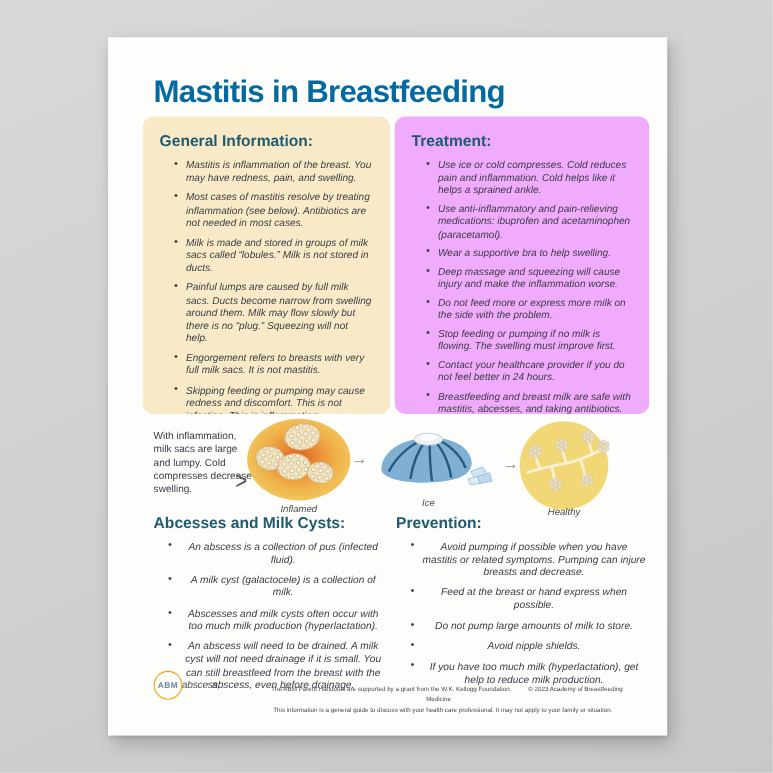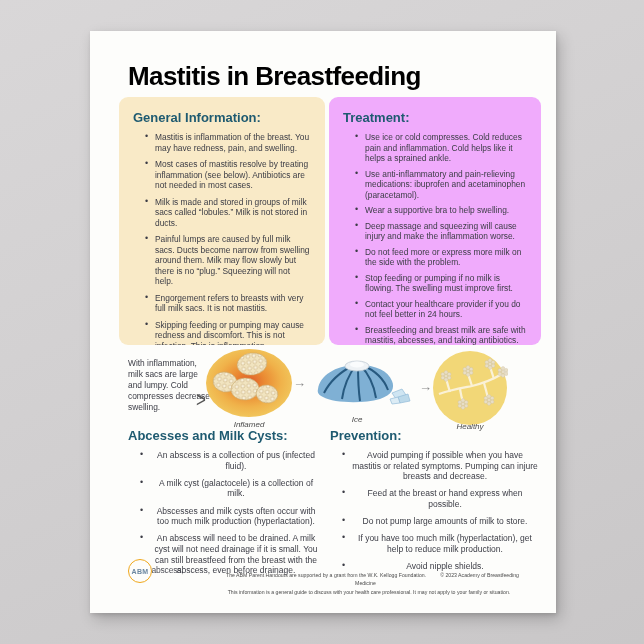--- a/index.html
+++ b/index.html
@@ -11,32 +11,32 @@
     -webkit-font-smoothing:antialiased;
   }
   .poster {
     position:absolute; left:90px; top:31px; width:466px; height:582px;
     background:#fdfdfb;
     box-shadow:4px 6px 14px rgba(0,0,0,.20), 1px 2px 4px rgba(0,0,0,.12);
   }
   .title {
     position:absolute; left:38px; top:30px;
     font-size:26px; font-weight:700; letter-spacing:-0.6px;
-    color:#000000;
+    color:#0369a1;
   }
   .card {
     position:absolute; top:66px; height:248px; border-radius:9px;
     padding:13px 15px 8px 14px; overflow:hidden;
   }
   .card.cream { left:29px;  width:206px; background:#f9eac7; }
   .card.blue  { left:239px; width:212px; background:#f0abfc; }
   .card h2, .sect h2 {
     font-size:13px; font-weight:700; color:#1e5a70; margin-bottom:7px;
   }
-  ul.bullets { list-style:none; padding-left:12px; }
+  ul.bullets { list-style:none; padding-left:12px;font-style:italic; }
   ul.bullets li {
     position:relative; padding-left:10px;
     font-size:8.4px; line-height:1.25; color:#3b3c45;
     margin-bottom:6px;
   }
   .card.blue ul.bullets li { margin-bottom:5px; }
   ul.bullets li::before {
     content:"\2022"; position:absolute; left:0; top:-1px;
     font-size:9px; color:#3b3c45;
   }
@@ -211,22 +211,22 @@
       <li class="justify"><span>An abscess will need to be drained. A milk cyst will not need drainage if it is small. You can still breastfeed from the breast with the abscess, even before drainage.</span><span class="ghost-word">abscess,</span></li>
     </ul>
   </div>
 
   <div class="sect right">
     <h2>Prevention:</h2>
     <ul class="bullets">
       <li>Avoid pumping if possible when you have mastitis or related symptoms. Pumping can injure breasts and decrease.</li>
       <li>Feed at the breast or hand express when possible.</li>
       <li>Do not pump large amounts of milk to store.</li>
+      <li>Avoid nipple shields.</li>
       <li>If you have too much milk (hyperlactation), get help to reduce milk production.</li>
-      <li>Avoid nipple shields.</li>
     </ul>
   </div>
 
   <div class="logo">
     <div class="logo-circle">
       <span class="logo-abm">ABM</span>
     </div>
   </div>
 
   <div class="fineprint">

